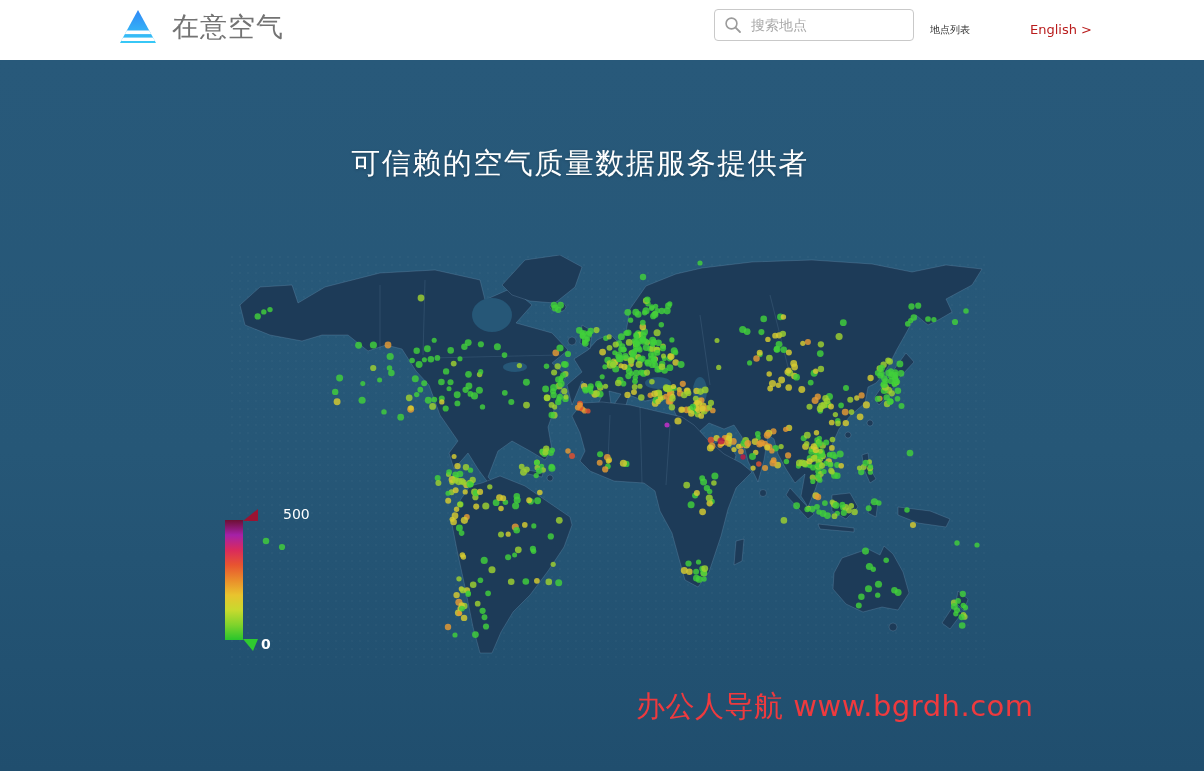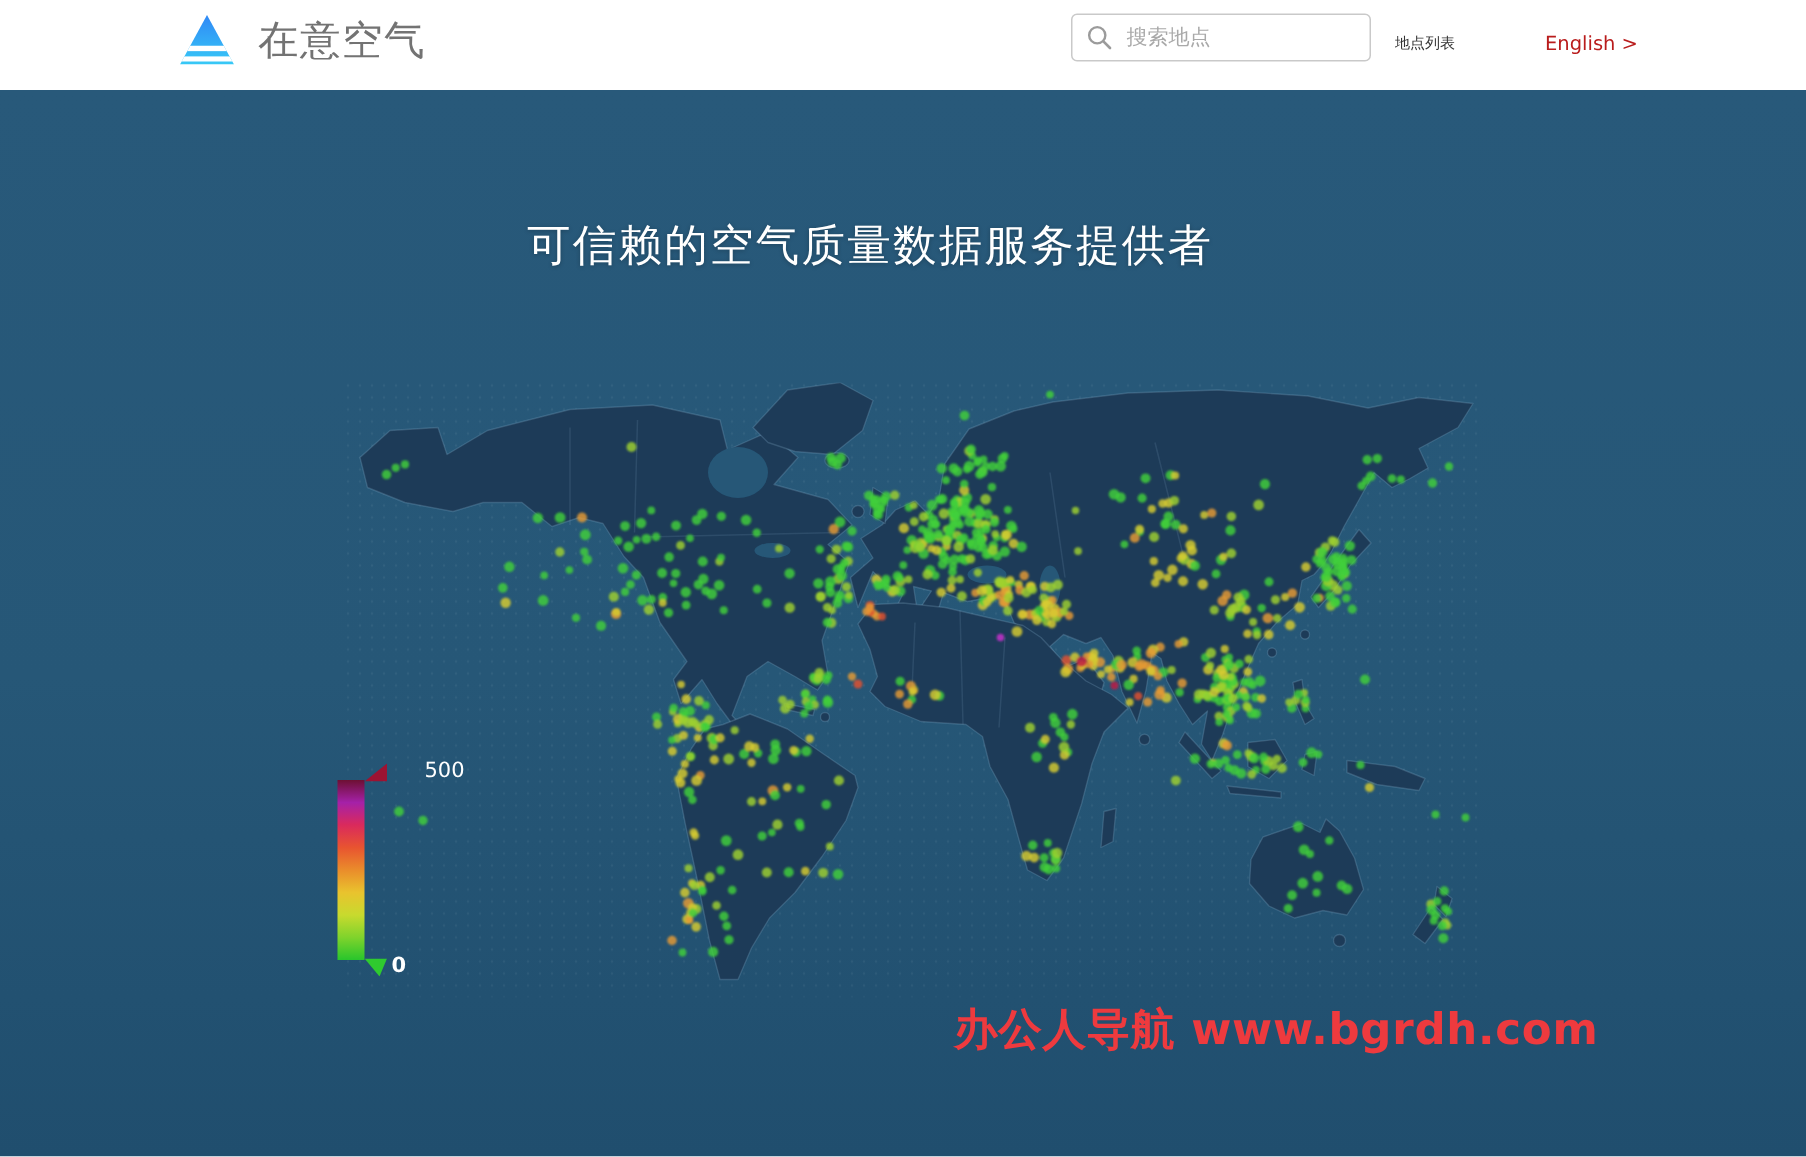--- a/index.html
+++ b/index.html
@@ -58,21 +58,21 @@
   }
   .legend-marker-top{position:absolute;left:18px;top:-9px;}
   .legend-marker-bottom{position:absolute;left:18px;top:121px;}
   .legend-max{
     position:absolute;left:36px;top:-12px;color:#fff;font-size:14px;font-weight:normal;margin-left:22px;
   }
   .legend-min{
     position:absolute;left:36px;top:118px;color:#fff;font-size:14px;font-weight:bold;
   }
   .watermark{
-    position:absolute;left:636px;top:607px;font-size:29px;font-weight:700;
+    position:absolute;left:636px;top:627px;font-size:29px;font-weight:400;
     letter-spacing:0.5px;
   }
 </style>
 </head>
 <body>
 
 <div class="header">
   <div class="logo">
     <svg width="40" height="36" viewBox="0 0 40 36">
       <defs>

